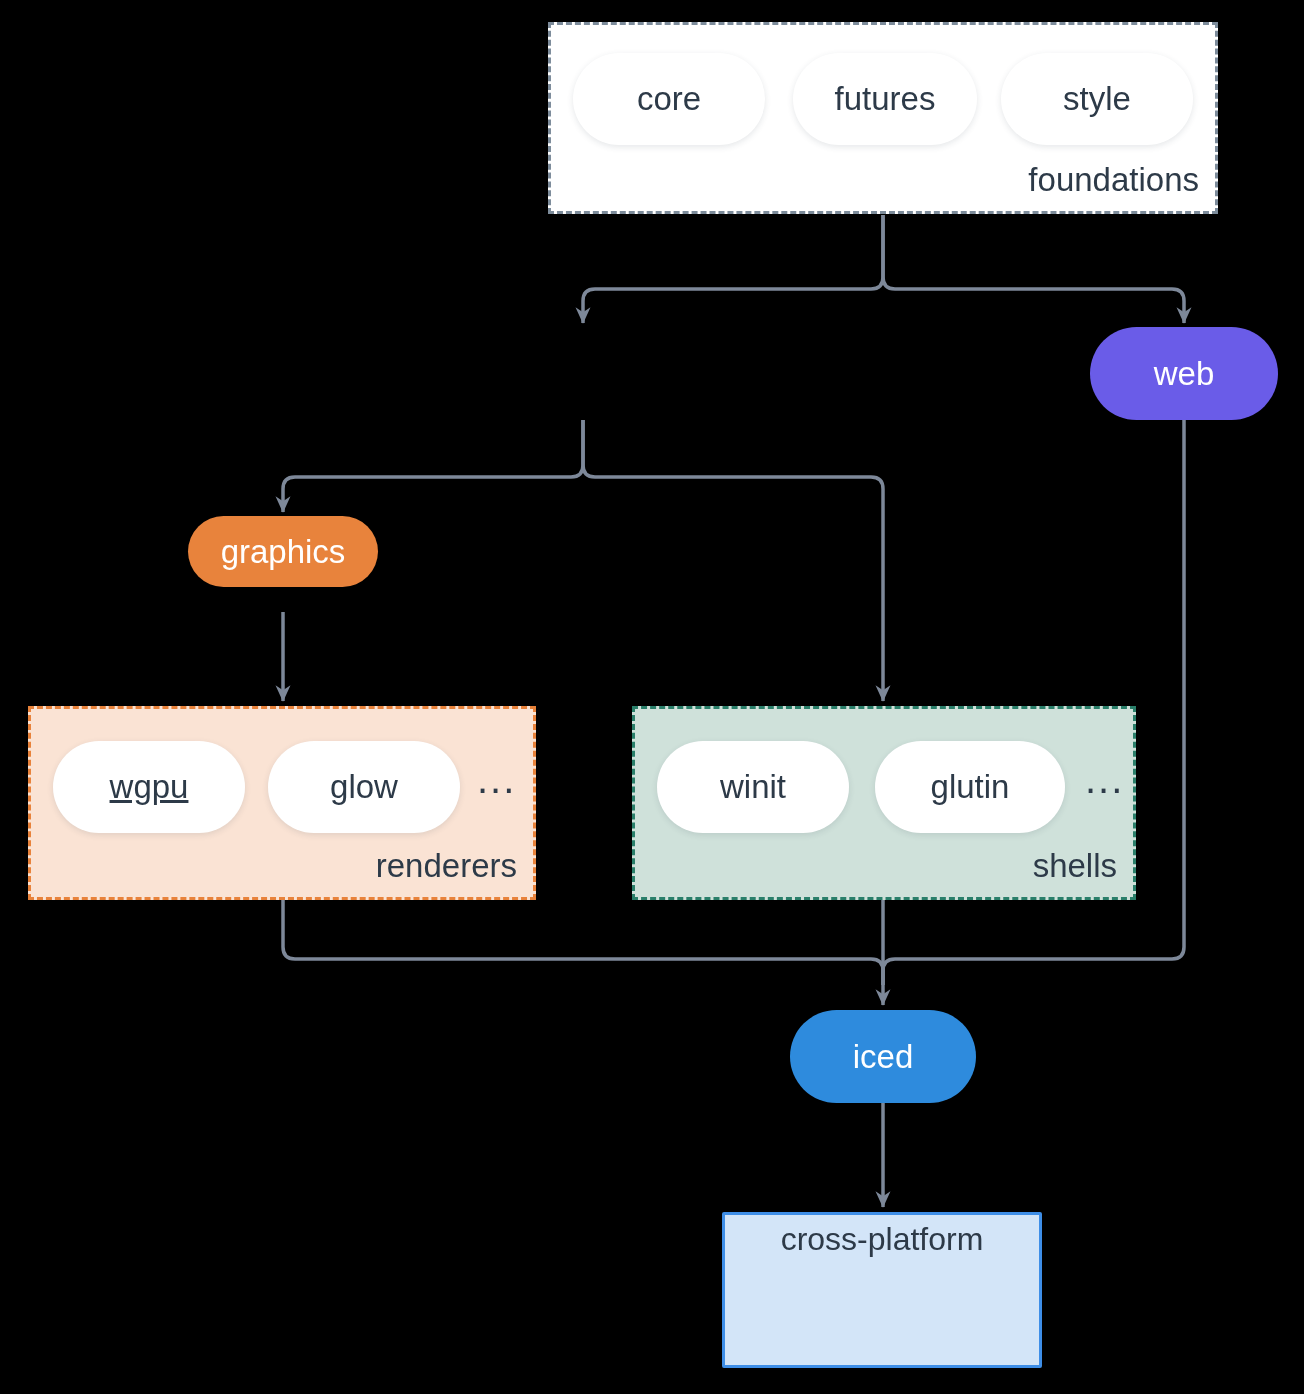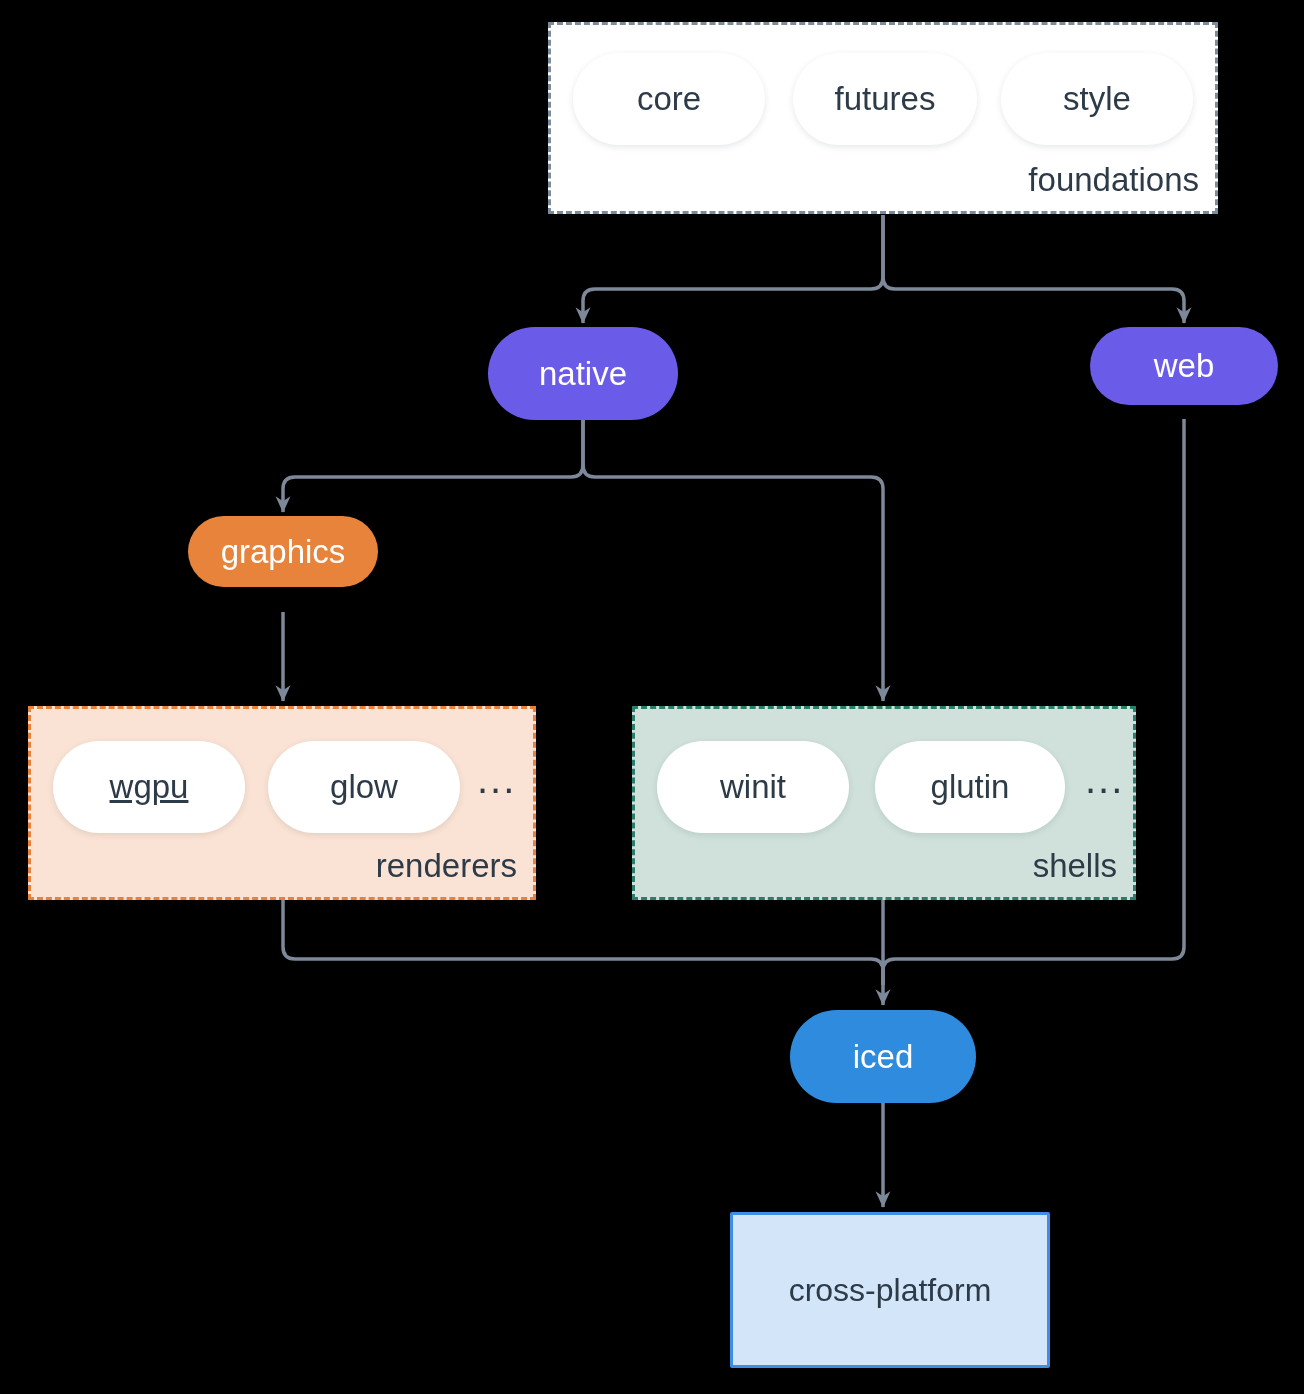--- a/index.html
+++ b/index.html
@@ -69,39 +69,38 @@
   .node-orange { background:#e8833c; color:#ffffff; }
   .node-blue   { background:#2e8bdd; color:#ffffff; }
   .ellipsis {
     position:absolute;
     font-size:40px;
     color:#2d3a48;
     letter-spacing:2px;
   }
   
   .n-native   { left:488px;  top:327px;  width:190px; height:93px; }
-  .n-web      { left:1090px; top:327px;  width:188px; height:78px;text-align:right; }
+  .n-web      { left:1090px; top:327px;  width:188px; height:93px;text-align:right; }
   .n-graphics { left:188px;  top:516px;  width:190px; height:71px; border-radius:50px; }
   .n-iced     { left:790px;  top:1010px; width:186px; height:93px; }
   
   .n-application {
     position:absolute;
     left:722px; top:1212px; width:320px; height:156px;
     box-sizing:border-box;
     background:#d3e5f8;
     border:3px solid #3e8ee7;
     border-radius:2px;
     display:flex;
     flex-direction:column;
     align-items:center;
-    justify-content:center;
+    justify-content:flex-start;
     font-size:32px;
     line-height:48px;
     color:#2d3a48;
-    margin-left:8px;
   }
 </style>
 </head>
 <body>
 
 <div id="canvas">
 
   <svg id="edges" viewBox="0 0 1304 1394">
     <defs>
       <marker id="arrow" viewBox="0 0 12 12" refX="10.5" refY="6" markerWidth="20" markerHeight="20" markerUnits="userSpaceOnUse" orient="auto">
@@ -119,21 +118,20 @@
     <path class="edge" d="M883 1103 V1207" marker-end="url(#arrow)"></path>
   </svg>
 
   <div class="group g-foundations">
     <div class="pill pill-white" style="left:22px; top:28px;">core</div>
     <div class="pill pill-white" style="left:242px; top:28px; width:184px;">futures</div>
     <div class="pill pill-white" style="left:450px; top:28px;">style</div>
     <span class="group-label">foundations</span>
   </div>
 
-  <div class="pill node-purple n-native">native</div>
   <div class="pill node-purple n-web">web</div>
 
   <div class="pill node-orange n-graphics">graphics</div>
 
   <div class="group g-renderers">
     <div class="pill pill-white" style="left:22px; top:32px;text-decoration:underline;">wgpu</div>
     <div class="pill pill-white" style="left:237px; top:32px;">glow</div>
     <span class="ellipsis" style="left:446px; top:48px;">...</span>
     <span class="group-label">renderers</span>
   </div>

